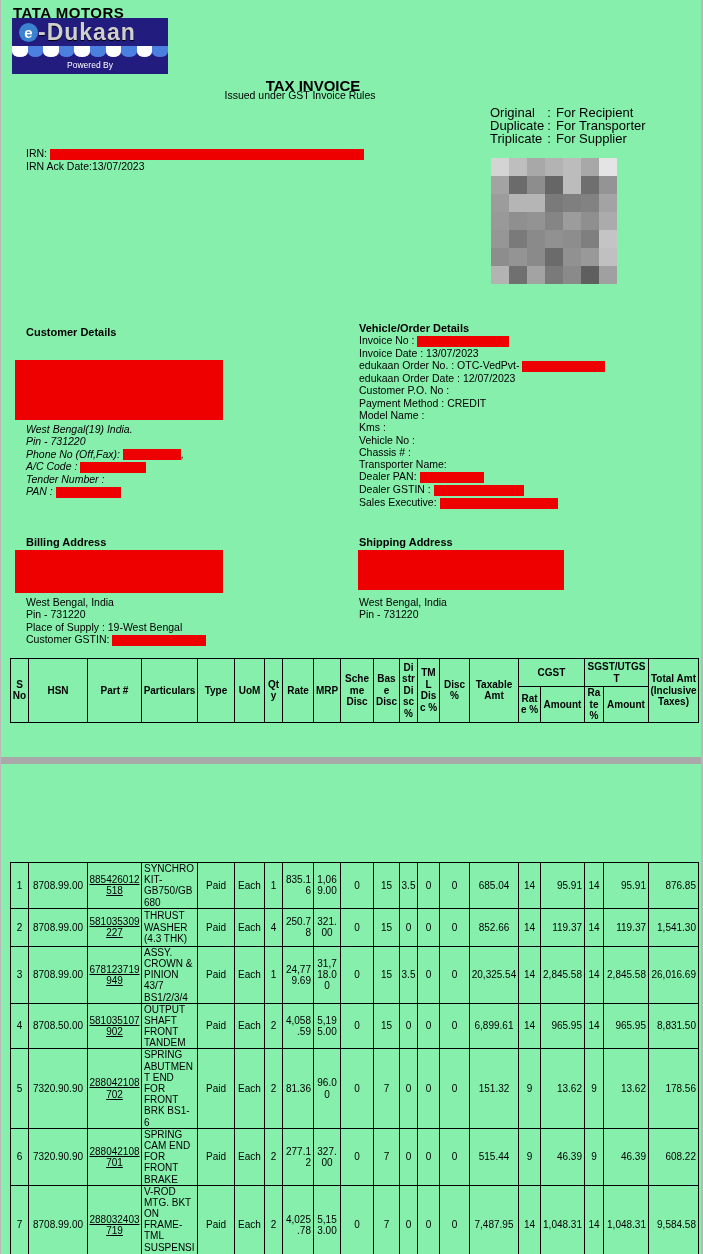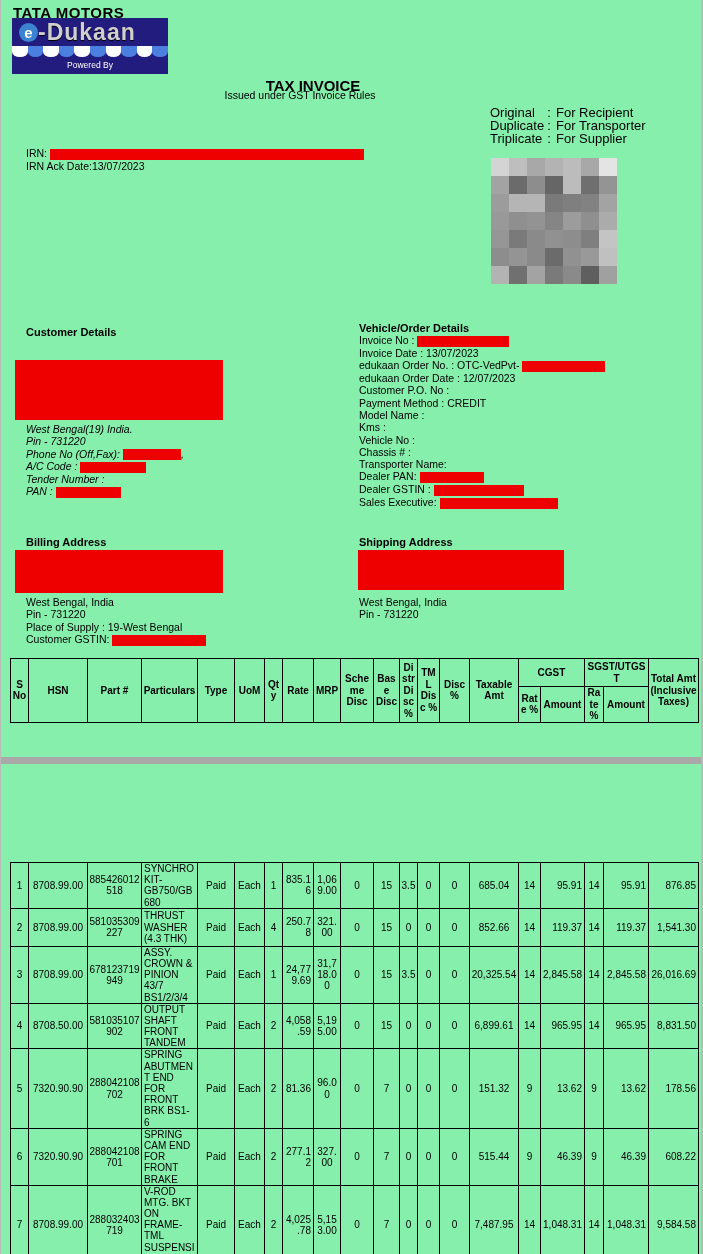--- a/index.html
+++ b/index.html
@@ -68,21 +68,21 @@
   th{font-weight:bold;font-size:10px;text-align:center;line-height:1.15;}
   td{font-size:10px;text-align:center;line-height:1.12;}
   #header-table{position:absolute;left:9px;top:658px;}
   #items-table{position:absolute;left:9px;top:862px;}
   #header-table thead tr:first-child{height:28px;}
   #header-table thead tr:last-child{height:16px;}
   .w1{width:18px;}.w2{width:59px;}.w3{width:54px;}.w4{width:56px;}.w5{width:37px;}
   .w6{width:30px;}.w7{width:18px;}.w8{width:31px;}.w9{width:27px;}.w10{width:33px;}
   .w11{width:26px;}.w12{width:18px;}.w13{width:22px;}.w14{width:30px;}.w15{width:49px;}
   .w16{width:22px;}.w17{width:44px;}.w18{width:19px;}.w19{width:45px;}.w20{width:50px;}
-  td.c3{word-break:break-all;}
+  td.c3{word-break:break-all;text-decoration:underline;}
   td.c4{text-align:left;padding-left:2px;}
   td.c8,td.c17,td.c19,td.c20{text-align:right;padding-right:2px;}
   #items-table tr:nth-child(1){height:40px;}
   #items-table tr:nth-child(2){height:38px;}
   #items-table tr:nth-child(3){height:42px;}
   #items-table tr:nth-child(4){height:40px;}
   #items-table tr:nth-child(5){height:45px;}
   #items-table tr:nth-child(6){height:42px;}
   #items-table tr:nth-child(7){height:45px;}
   #items-table tr:nth-child(8){height:35px;}

